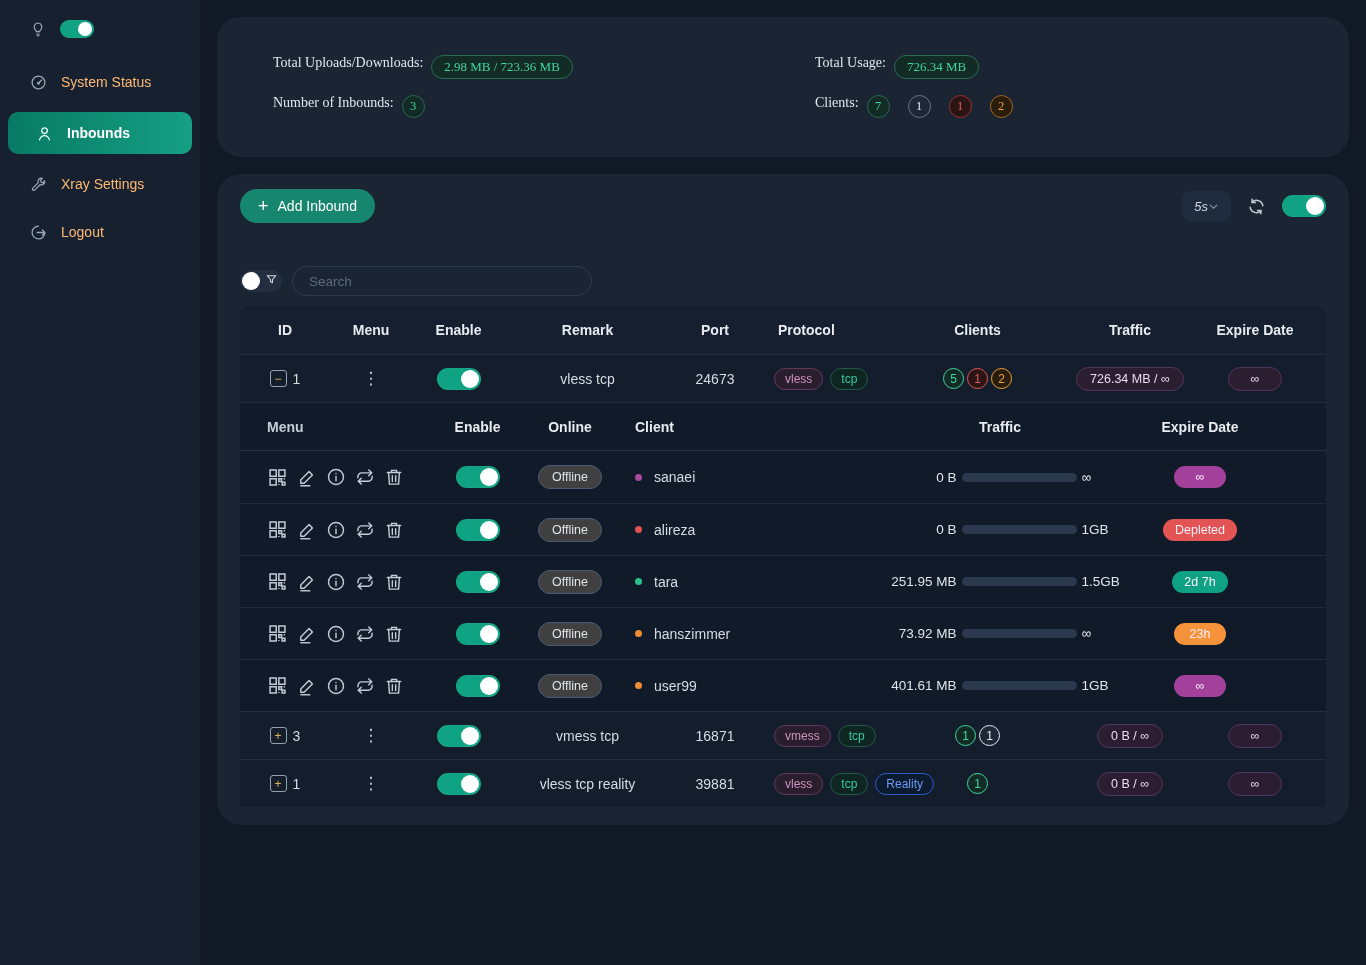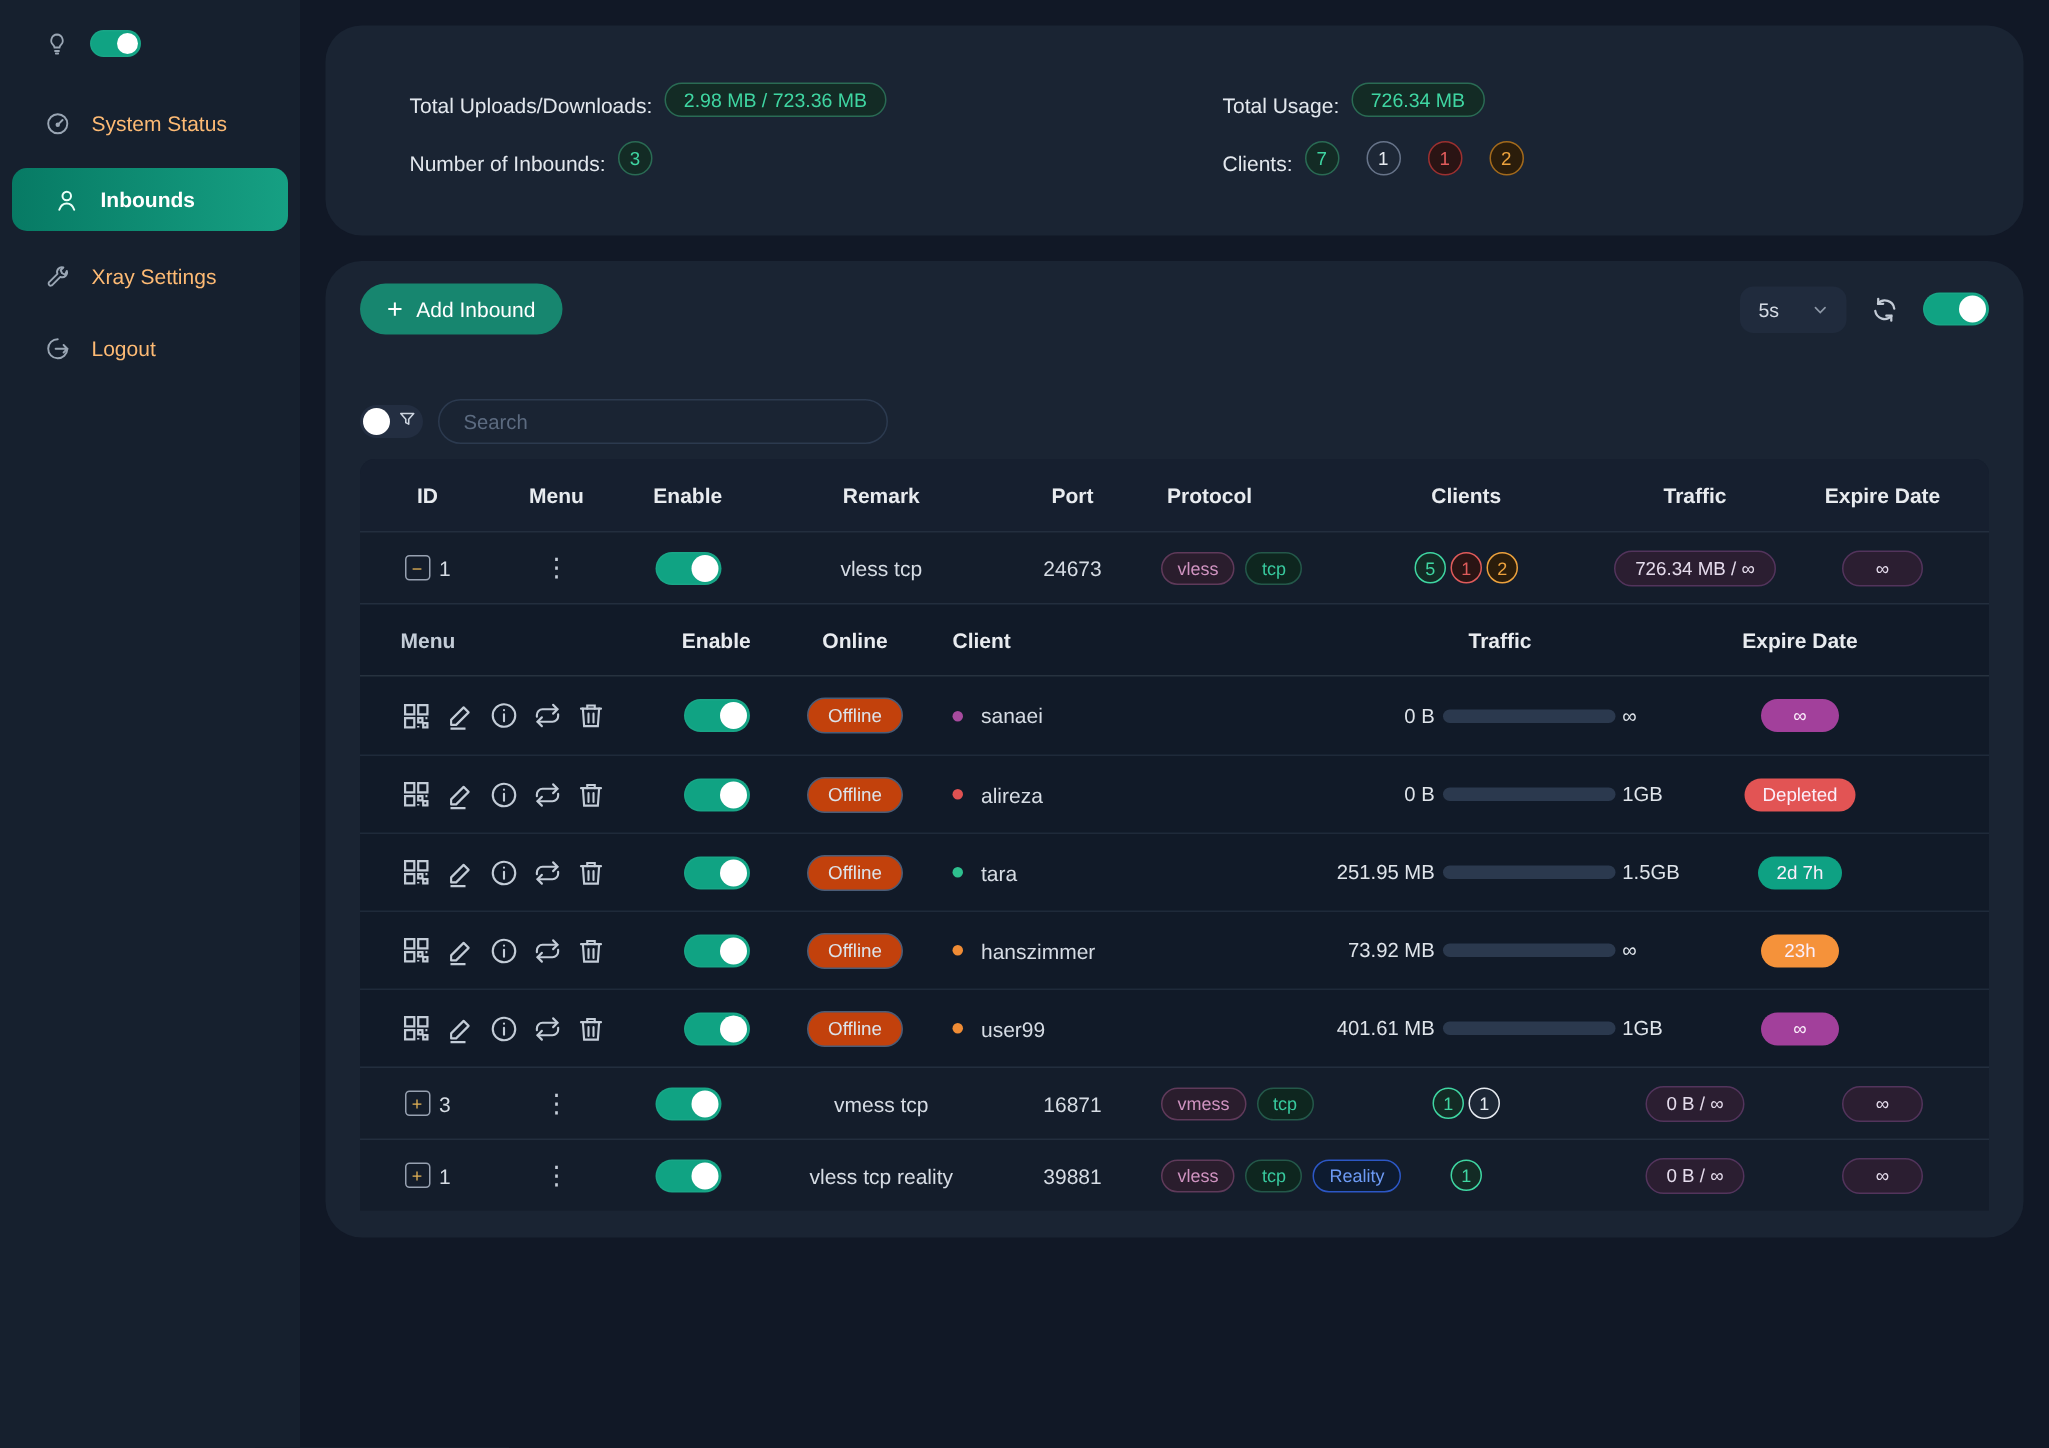--- a/index.html
+++ b/index.html
@@ -36,21 +36,21 @@
     border-radius:10px; margin:6px 8px; padding-left:28px; height:42px;
     color:#ffffff; font-weight:700;
   }
   .nav-item.active .nicon { color:#eafff8; }
   
   .content { flex:1; padding:17px 17px 0 17px; }
   .card { background:#1a2433; border-radius:24px; }
   .stats-card { height:140px; display:flex; padding:38px 0 0 56px; }
   .stats-col { display:flex; flex-direction:column; gap:16px; }
   .stats-col.left { width:542px; }
-  .stat-line { display:flex; align-items:flex-end; gap:8px; font-size:14px; color:#e2e7ed; }
+  .stat-line { display:flex; align-items:flex-start; gap:8px; font-size:14px; color:#e2e7ed;font-family:Liberation Serif, serif; }
   .pill-green {
     border:1px solid #2a6b54; background:#132b25; color:#3fd6a2;
     border-radius:999px; padding:3px 12px; font-size:13px;
   }
   .circ {
     min-width:23px; height:23px; border-radius:50%; display:inline-flex;
     align-items:center; justify-content:center; font-size:12.5px; padding:0 4px;
     border:1px solid; background:#132b25;
   }
   .c-green { border-color:#2a6b54; color:#3fd6a2; background:#132b25; }
@@ -61,23 +61,23 @@
   .main-card { margin-top:17px; height:651px; padding:14px 23px 0 23px; }
   .toolbar { display:flex; align-items:center; height:36px; }
   .btn {
     display:inline-flex; align-items:center; gap:9px; height:34px;
     background:#17866f; color:#fff; border:none; border-radius:18px;
     padding:0 18px; font-size:14px; font-family:inherit; cursor:pointer;
   }
   .btn + .btn { margin-left:7px; }
   .toolbar-right { margin-left:auto; display:flex; align-items:center; gap:16px; }
   .interval-select {
-    display:flex; align-items:center; gap:22px; background:#202b3d;
+    display:flex; align-items:center; gap:0; background:#202b3d;
     border-radius:9px; height:31px; padding:0 12px; font-size:13px;
-    color:#d5dbe4; cursor:pointer;
+    color:#d5dbe4; cursor:pointer;font-style:italic;
   }
   .refresh-btn { color:#c3cbd6; display:flex; cursor:pointer; }
   
   .search-row { display:flex; align-items:center; gap:10px; margin-top:42px; }
   .filter-toggle {
     position:relative; width:42px; height:22px; background:#232e41;
     border-radius:999px; cursor:pointer;
   }
   .filter-toggle .knob { position:absolute; left:2px; top:2px; width:18px; height:18px; background:#fff; border-radius:50%; }
   .filter-toggle .funnel { position:absolute; right:4px; top:3px; color:#cdd5e0; }
@@ -125,21 +125,21 @@
     align-items:center; font-size:14px;
   }
   .shead { height:48px; font-weight:700; color:#e8ebef; border-bottom:1px solid #27323f; }
   .s-menu { display:flex; align-items:center; gap:9px; padding-left:27px; color:#c3ccd7; }
   .s-menu .micon { display:flex; cursor:pointer; }
   .client-row { height:52px; }
   .client-row + .client-row { border-top:1px solid #1f2a3a; }
   .scell-c { display:flex; justify-content:center; align-items:center; }
   .scell-l { display:flex; align-items:center; gap:12px; padding-left:20px; }
   .offline-badge {
-    border:1px solid #4a5c77; background:#c2410c; color:#dde3ea;
+    border:1px solid #4a5c77; background:#404040; color:#dde3ea;
     border-radius:13px; padding:4px 13px; font-size:12.5px;
   }
   .dot { width:7px; height:7px; border-radius:50%; display:inline-block; }
   .traffic-group { display:flex; align-items:center; justify-content:center; gap:5px; }
   .used { min-width:78px; text-align:right; font-size:13.5px; color:#dfe4ea; }
   .limit { min-width:40px; text-align:left; font-size:13.5px; color:#dfe4ea; }
   .bar { width:115px; height:9px; border-radius:5px; background:#2b394e; overflow:hidden; }
   .bar .fill { height:100%; border-radius:5px; }
   .expire-badge {
     min-width:52px; text-align:center; color:#fbeefb; border-radius:13px;

